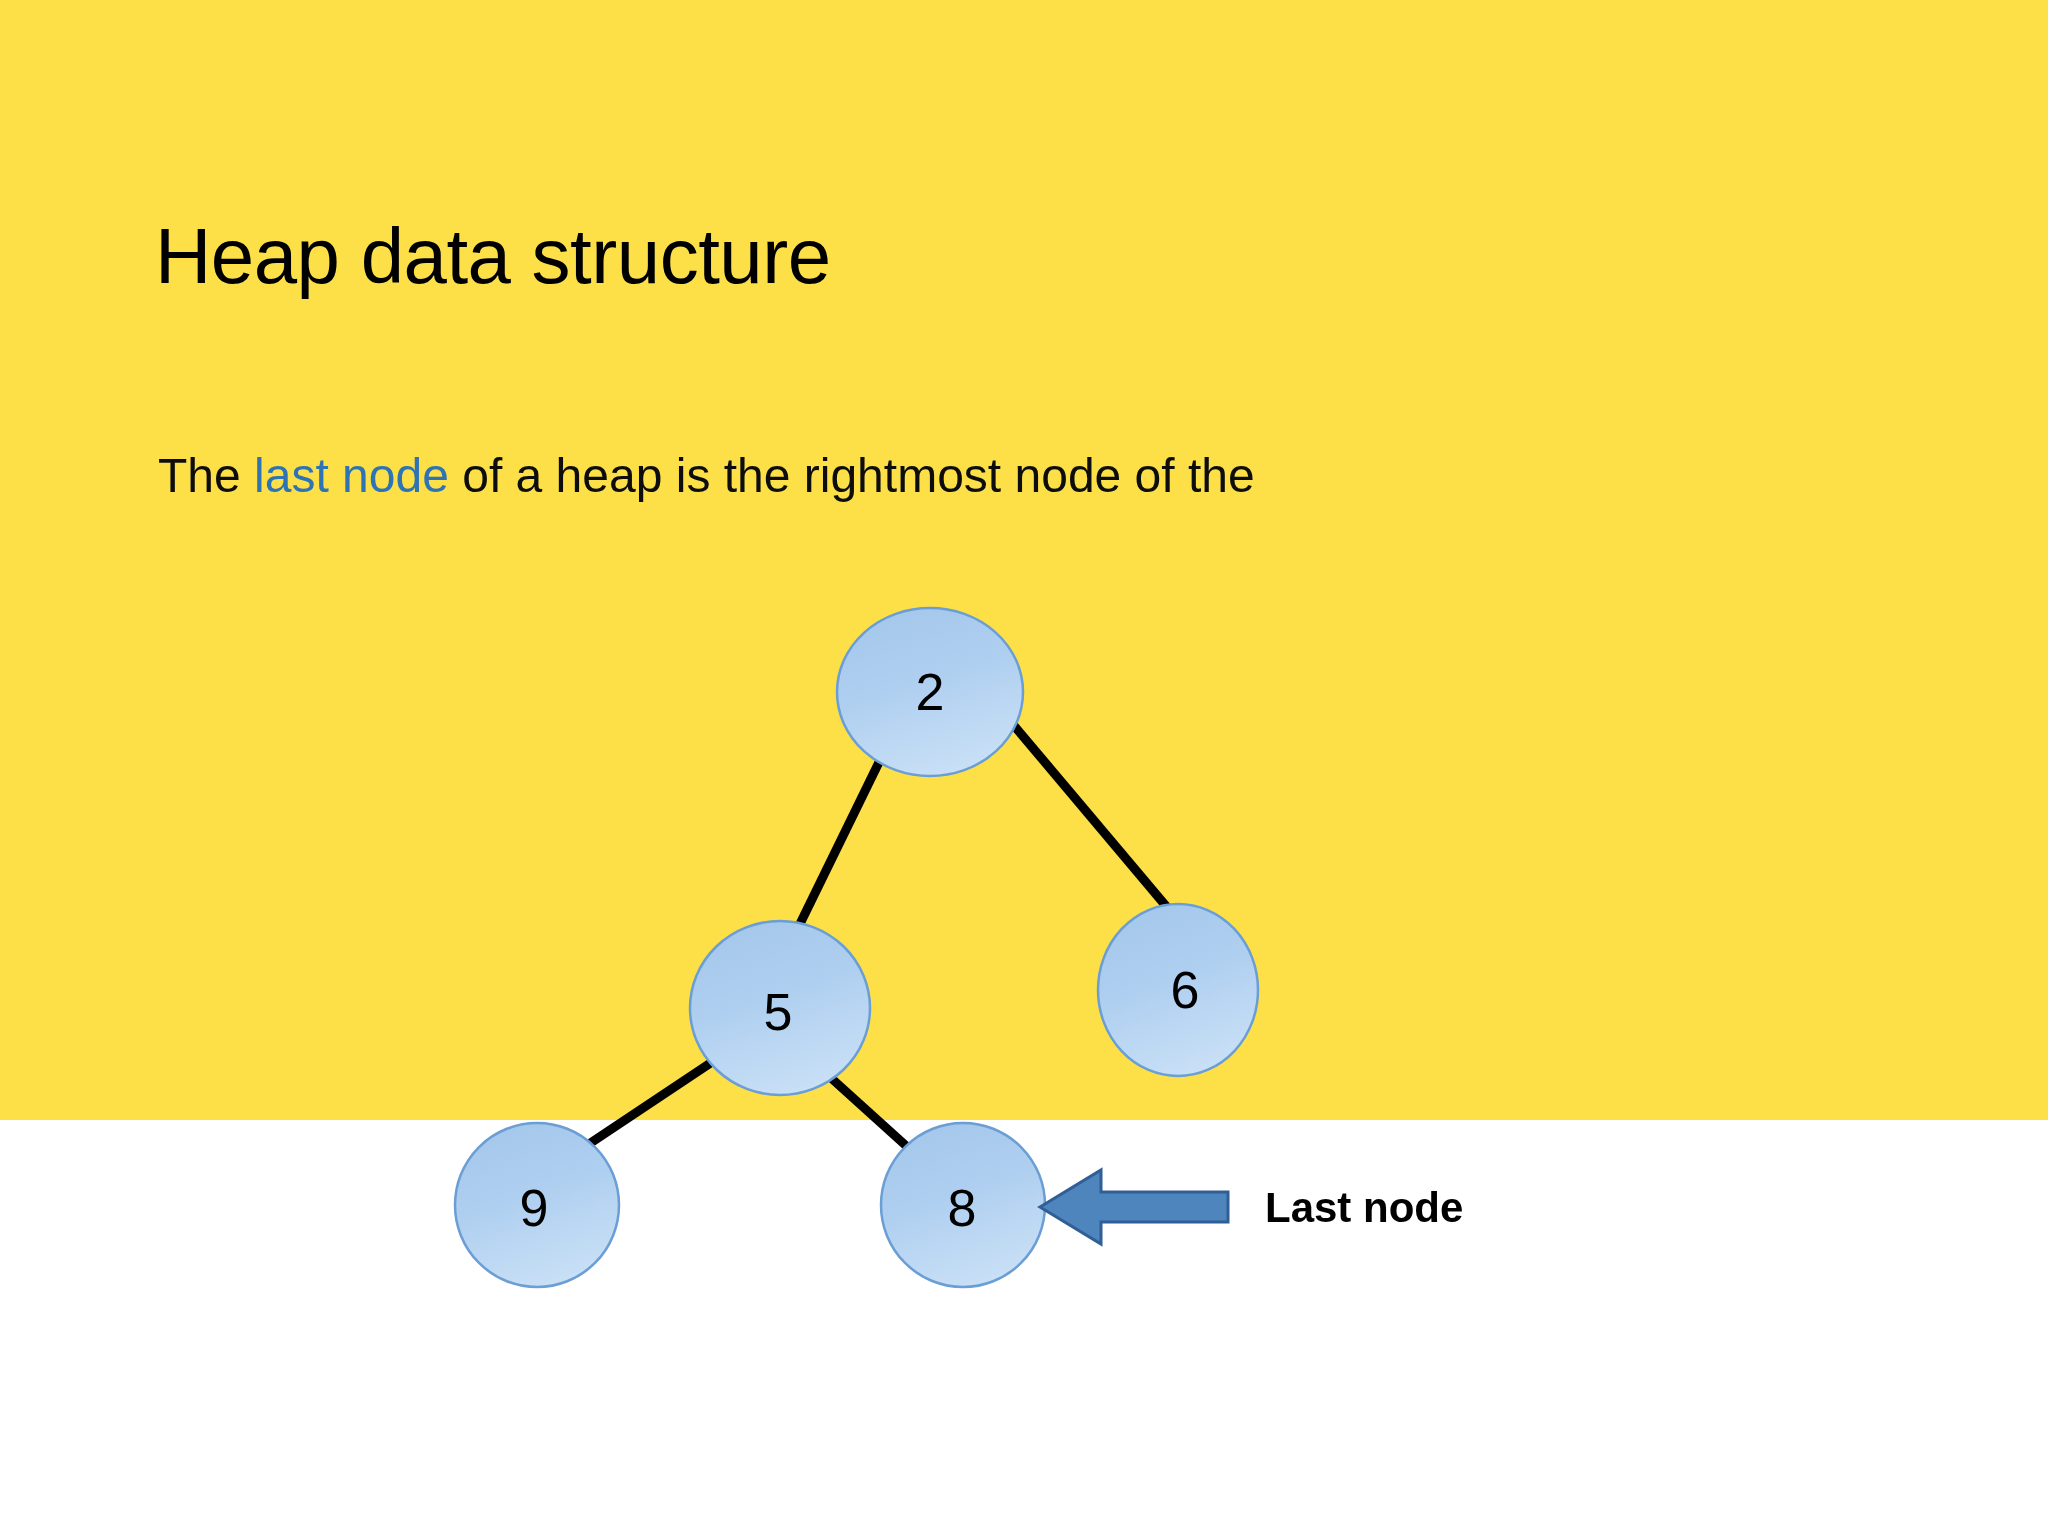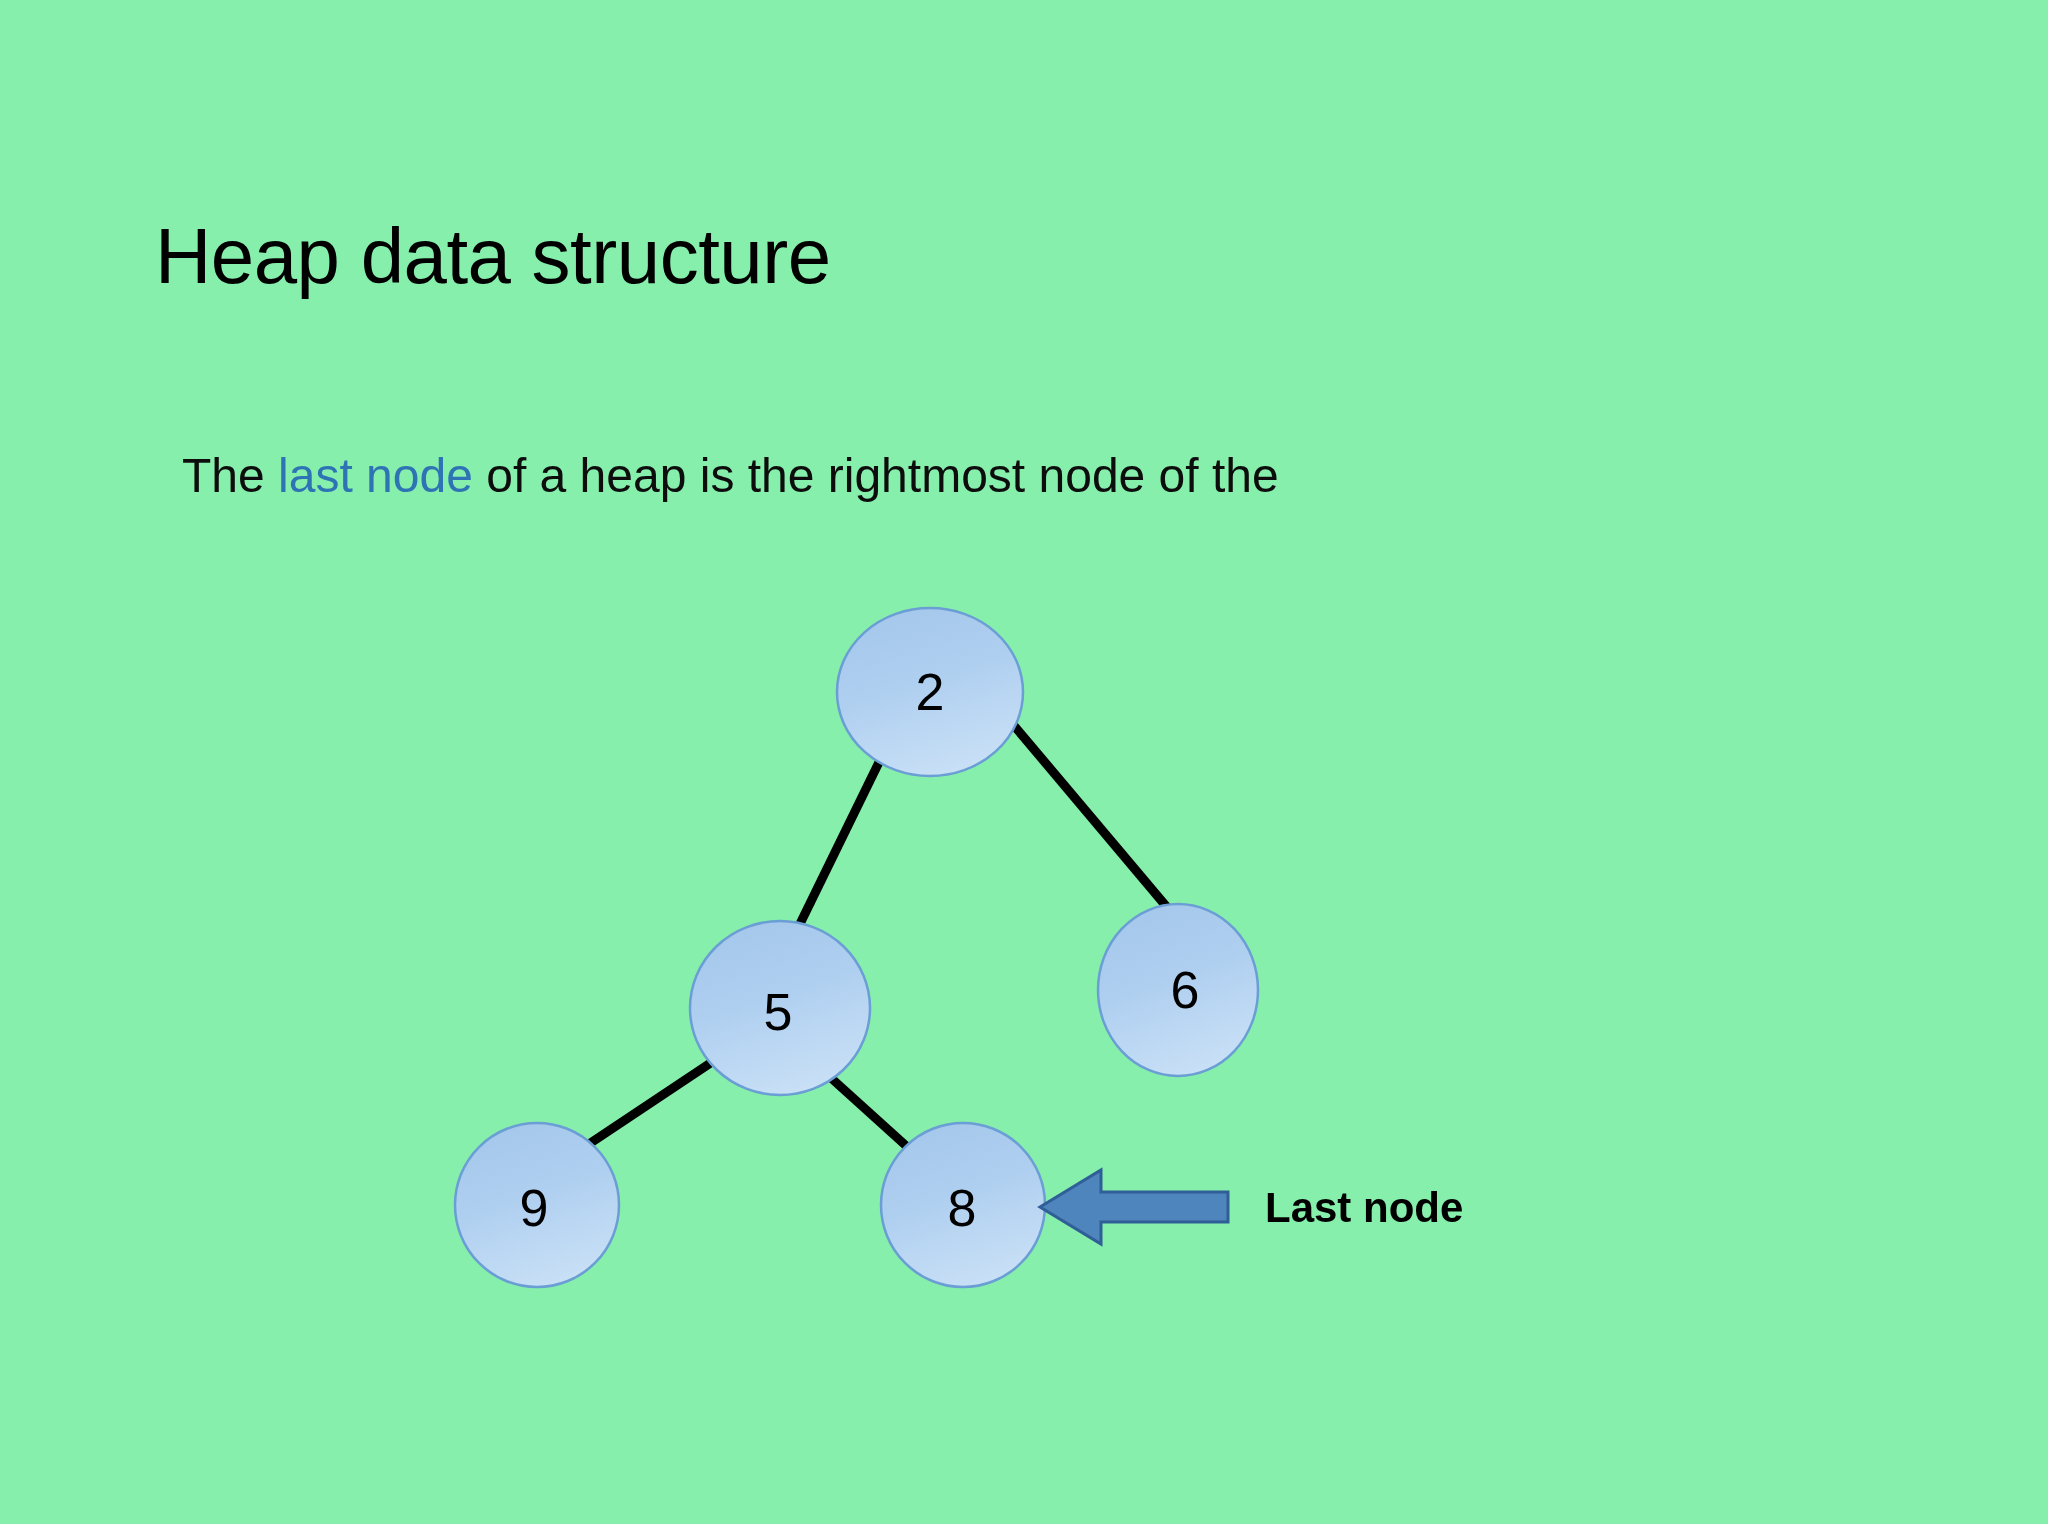--- a/index.html
+++ b/index.html
@@ -12,22 +12,22 @@
     height: 1536px;
     overflow: hidden;
     font-family: "Liberation Sans", sans-serif;
     position: relative;
   }
 
   #slide {
     position: absolute;
     left: 0; top: 0;
     width: 2048px;
-    height: 1524px;
-    background: #86efac;
+    height: 1120px;
+    background: #fde047;
   }
 
   
   #slide-title {
     position: absolute;
     left: 155px;
     top: 165px;
     width: 1600px;
     font-family: "Liberation Sans", sans-serif;
     font-size: 78px;
@@ -42,21 +42,20 @@
   #body-text {
     position: absolute;
     left: 158px;
     top: 420px;
     width: 1350px;
     font-family: "Liberation Sans", sans-serif;
     font-size: 48px;
     line-height: 112px;
     color: #0d0d0d;
     font-weight: 400;
-    margin-left: 24px;
   }
   #body-text .accent {
     color: #2e74b5;
   }
 
   
   #diagram {
     position: absolute;
     left: 0;
     top: 0;

